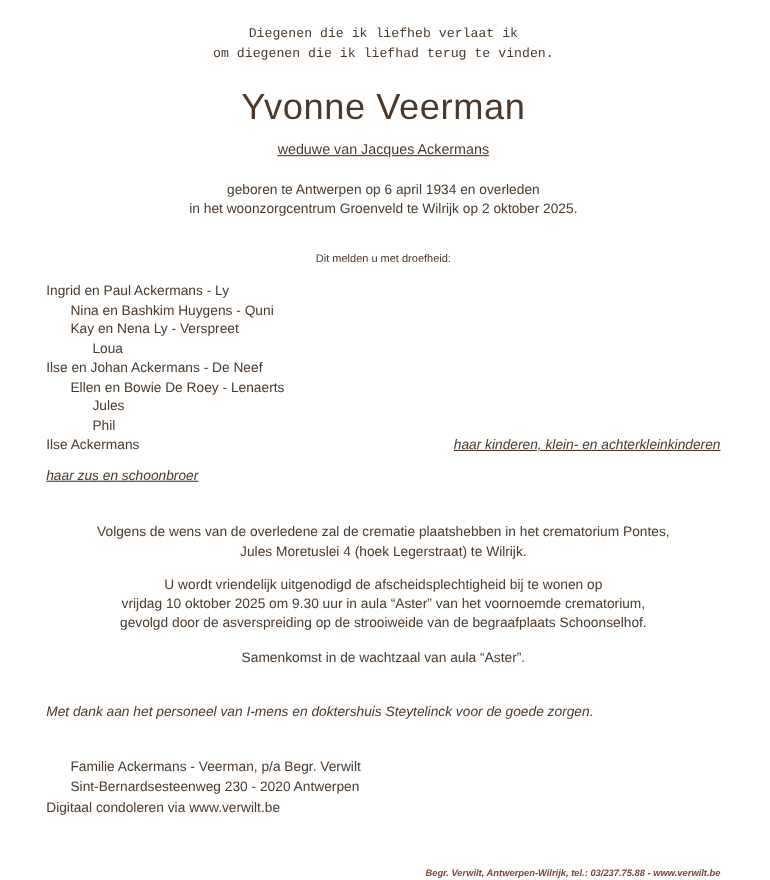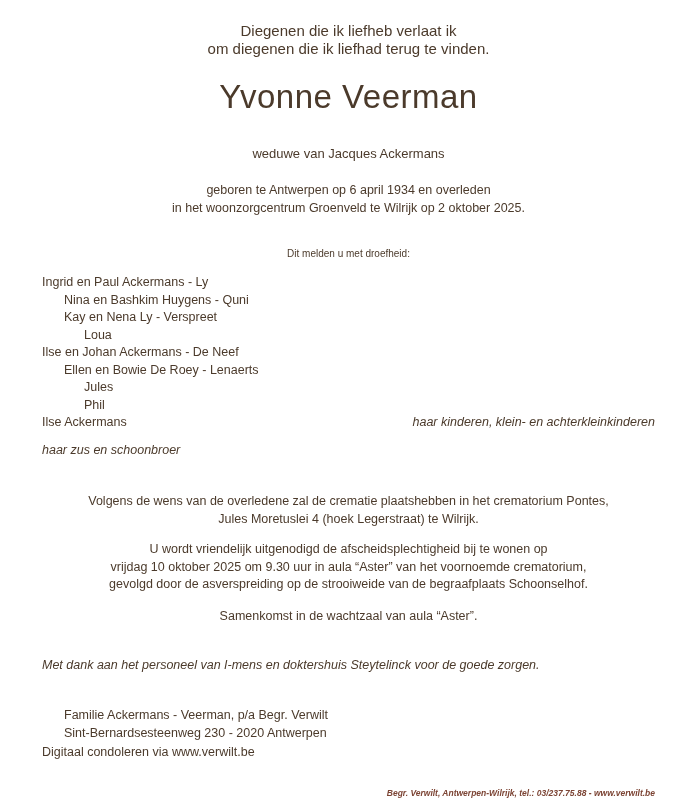--- a/index.html
+++ b/index.html
@@ -13,35 +13,37 @@
     height: 800px;
     background: #ffffff;
     font-family: "Liberation Sans", sans-serif;
     color: #4b3a2b;
     overflow: hidden;
     box-sizing: border-box;
     padding: 22px 45px 0 42px;
   }
   .centered { text-align: center; }
   .quote {
-    font-size: 15px;
+    font-size: 12px;
     line-height: 18px;
     margin-top: 0;
+    font-family: Liberation Mono, monospace;
   }
   .deceased-name {
     margin-top: 19px;
     font-size: 33px;
     line-height: 40px;
     font-weight: 400;
     letter-spacing: 0.5px;
   }
   .relation {
-    margin-top: 28px;
+    margin-top: 10px;
     font-size: 13px;
     line-height: 17.5px;
+    text-decoration: underline;
   }
   .life-dates {
     margin-top: 18px;
     font-size: 12.5px;
     line-height: 18px;
   }
   .intro {
     margin-top: 28px;
     font-size: 10px;
     line-height: 17.5px;
@@ -55,20 +57,21 @@
     display: flex;
     justify-content: space-between;
     line-height: 17.5px;
   }
   .ind0 { padding-left: 0; }
   .ind1 { padding-left: 22px; }
   .ind2 { padding-left: 42px; }
   .fam-right {
     font-style: italic;
     white-space: nowrap;
+    text-decoration: underline;
   }
   .sister-row { margin-top: 10px; }
   .cremation {
     margin-top: 34px;
     font-size: 12.5px;
     line-height: 17.5px;
   }
   .invitation {
     margin-top: 13px;
     font-size: 12.5px;

